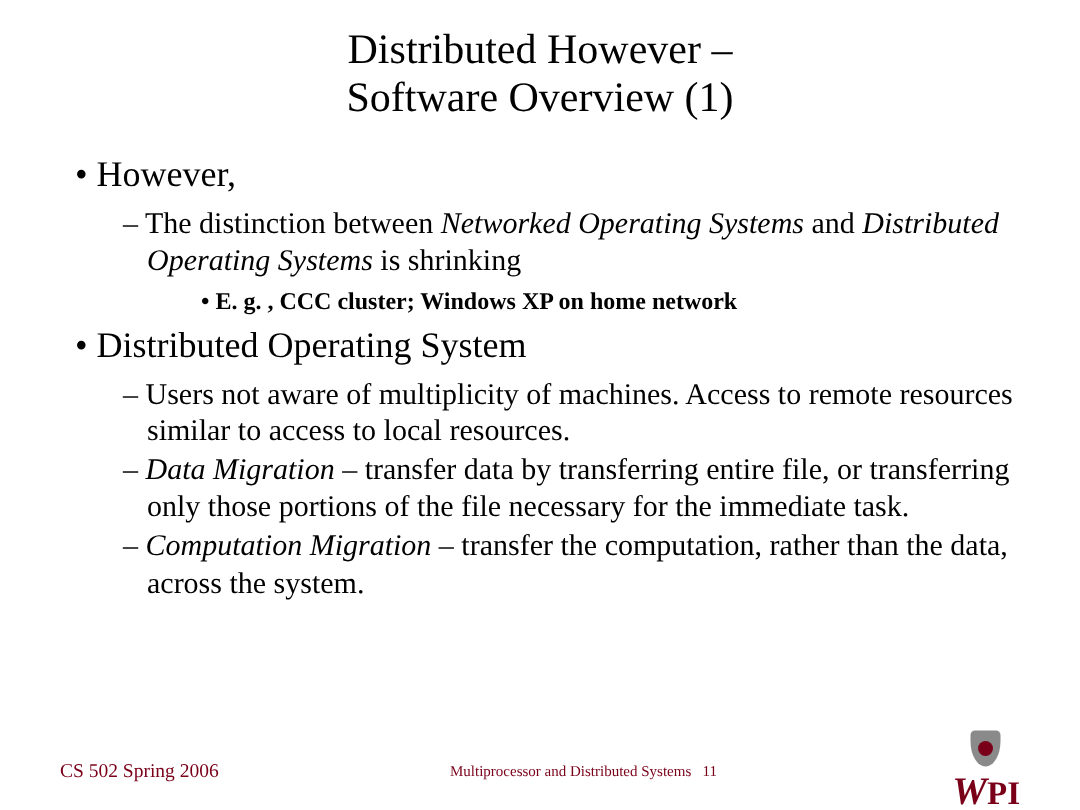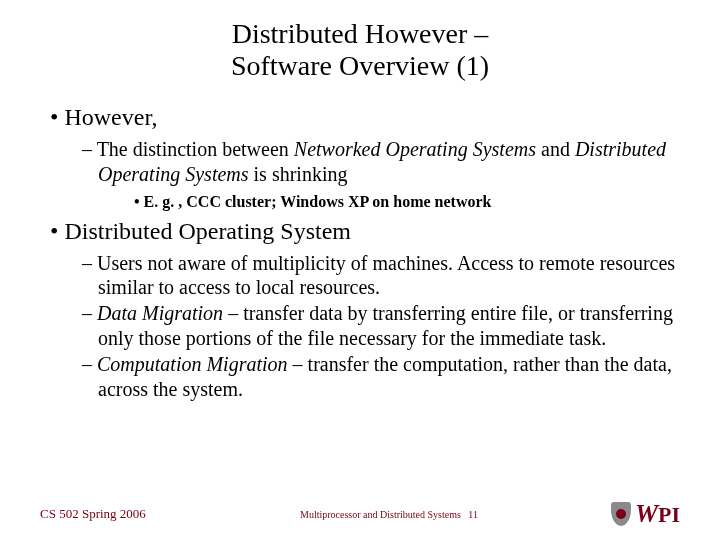--- a/index.html
+++ b/index.html
@@ -69,20 +69,21 @@
     font-size: 10px;
     color: #7a0019;
     margin-left: 29px;
   }
   .footer-right {
     position: absolute;
     right: 40px;
     display: flex;
     align-items: center;
     gap: 4px;
+    flex-direction: column;
   }
   .shield {
     width: 20px; height: 24px;
     background: #8a8a8a;
     border-radius: 3px 3px 50% 50% / 3px 3px 70% 70%;
     position: relative;
     display:flex; align-items:center; justify-content:center;
   }
   .shield::after{
     content:"";

